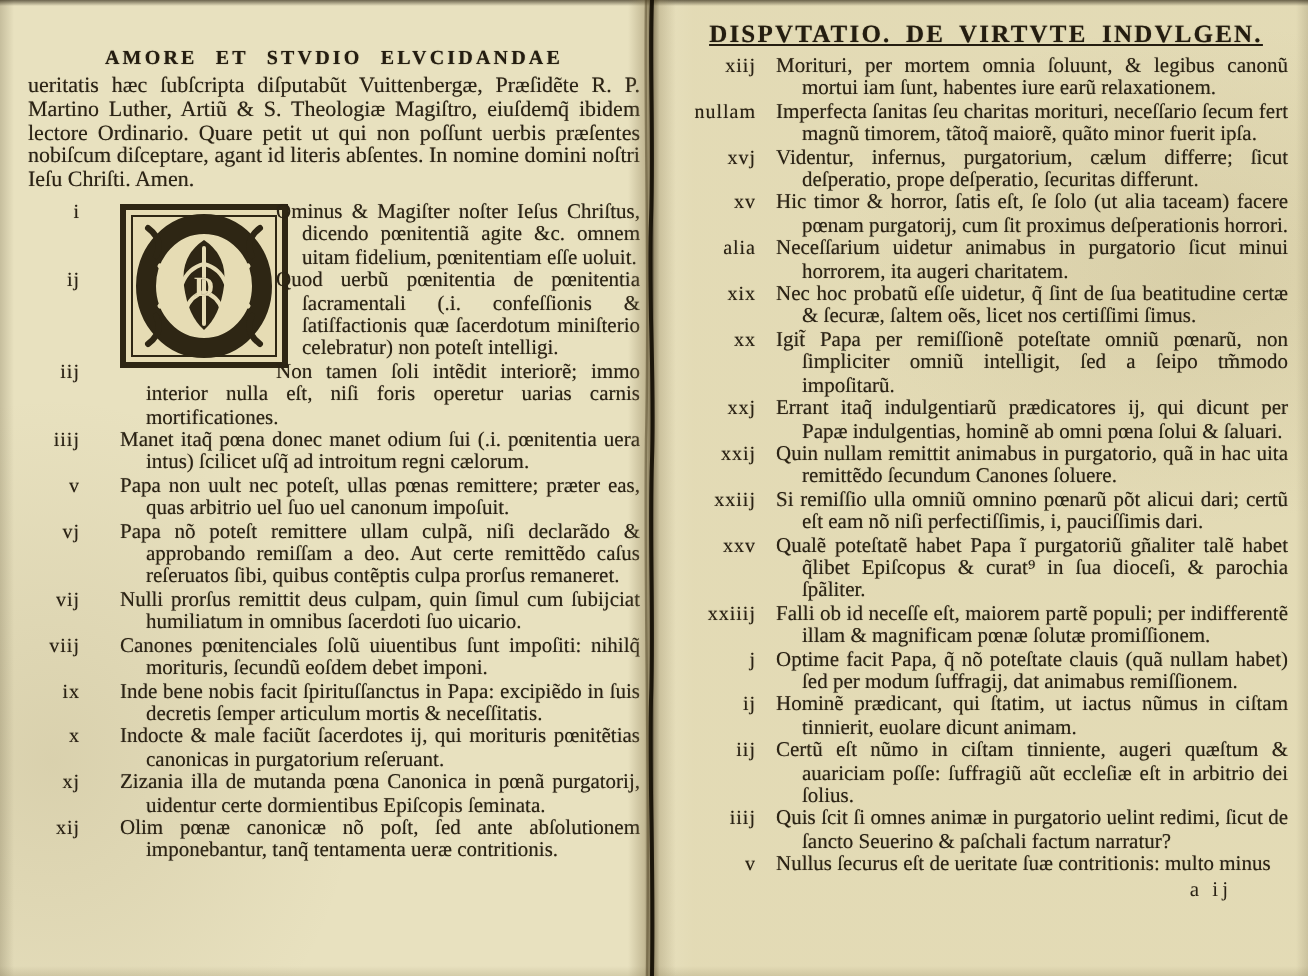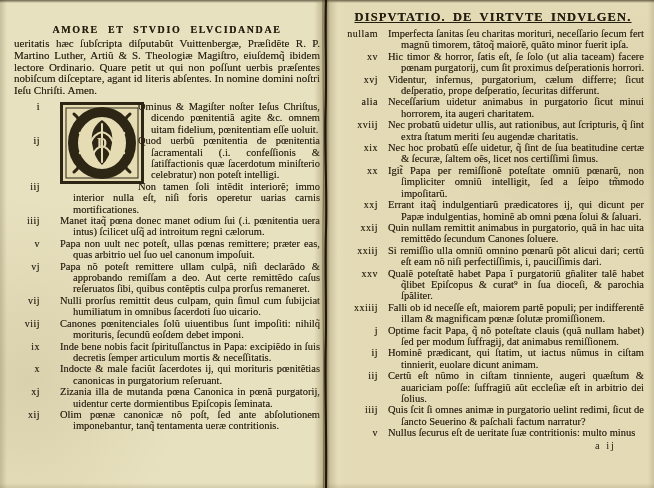--- a/index.html
+++ b/index.html
@@ -119,25 +119,25 @@
     <svg width="24" height="488" viewBox="0 0 24 488" xmlns="http://www.w3.org/2000/svg">
       <path d="M12 0 C10.5 30 13 70 11.5 110 C10 150 13.5 190 12 230 C10.5 270 13 310 11.5 350 C10.5 390 13 430 12 488" fill="none" stroke="#150f06" stroke-width="2" opacity=".9"></path>
       <path d="M9 0 C8 60 11 140 9 220 C8 300 11 380 9.5 488" fill="none" stroke="#4a3c20" stroke-width="1.2" opacity=".45"></path>
     </svg>
   </div>
 
   <div class="page page-right">
     <h1 class="head">DISPVTATIO. DE VIRTVTE INDVLGEN.</h1>
 
     <div class="theses">
+      <p class="thesis"><span class="num">xiij</span><span>Morituri, per mortem omnia ſoluunt, &amp; legibus canonũ mortui iam ſunt, habentes iure earũ relaxationem.</span></p>
       <p class="thesis"><span class="num">nullam</span><span>Imperfecta ſanitas ſeu charitas morituri, neceſſario ſecum fert magnũ timorem, tãtoq̃ maiorẽ, quãto minor fuerit ipſa.</span></p>
+      <p class="thesis"><span class="num">xvj</span><span>Videntur, infernus, purgatorium, cælum differre; ſicut deſperatio, prope deſperatio, ſecuritas differunt.</span></p>
       <p class="thesis"><span class="num">xv</span><span>Hic timor &amp; horror, ſatis eſt, ſe ſolo (ut alia taceam) facere pœnam purgatorij, cum ſit proximus deſperationis horrori.</span></p>
-      <p class="thesis"><span class="num">xvj</span><span>Videntur, infernus, purgatorium, cælum differre; ſicut deſperatio, prope deſperatio, ſecuritas differunt.</span></p>
       <p class="thesis"><span class="num">alia</span><span>Neceſſarium uidetur animabus in purgatorio ſicut minui horrorem, ita augeri charitatem.</span></p>
-      <p class="thesis"><span class="num">xviij</span><span>Nec probatũ uidetur ullis, aut rationibus, aut ſcripturis, q̃ ſint extra ſtatum meriti ſeu augendæ charitatis.</span></p>
       <p class="thesis"><span class="num">xix</span><span>Nec hoc probatũ eſſe uidetur, q̃ ſint de ſua beatitudine certæ &amp; ſecuræ, ſaltem oẽs, licet nos certiſſimi ſimus.</span></p>
       <p class="thesis"><span class="num">xx</span><span>Igit̃ Papa per remiſſionẽ poteſtate omniũ pœnarũ, non ſimpliciter omniũ intelligit, ſed a ſeipo tm̃modo impoſitarũ.</span></p>
       <p class="thesis"><span class="num">xxj</span><span>Errant itaq̃ indulgentiarũ prædicatores ij, qui dicunt per Papæ indulgentias, hominẽ ab omni pœna ſolui &amp; ſaluari.</span></p>
       <p class="thesis"><span class="num">xxij</span><span>Quin nullam remittit animabus in purgatorio, quã in hac uita remittẽdo ſecundum Canones ſoluere.</span></p>
       <p class="thesis"><span class="num">xxiij</span><span>Si remiſſio ulla omniũ omnino pœnarũ põt alicui dari; certũ eſt eam nõ niſi perfectiſſimis, i, pauciſſimis dari.</span></p>
       <p class="thesis"><span class="num">xxv</span><span>Qualẽ poteſtatẽ habet Papa ĩ purgatoriũ gñaliter talẽ habet q̃libet Epiſcopus &amp; curat⁹ in ſua dioceſi, &amp; parochia ſpãliter.</span></p>
       <p class="thesis"><span class="num">xxiiij</span><span>Falli ob id neceſſe eſt, maiorem partẽ populi; per indifferentẽ illam &amp; magnificam pœnæ ſolutæ promiſſionem.</span></p>
       <p class="thesis"><span class="num">j</span><span>Optime facit Papa, q̃ nõ poteſtate clauis (quã nullam habet) ſed per modum ſuffragij, dat animabus remiſſionem.</span></p>
       <p class="thesis"><span class="num">ij</span><span>Hominẽ prædicant, qui ſtatim, ut iactus nũmus in ciſtam tinnierit, euolare dicunt animam.</span></p>
       <p class="thesis"><span class="num">iij</span><span>Certũ eſt nũmo in ciſtam tinniente, augeri quæſtum &amp; auariciam poſſe: ſuffragiũ aũt eccleſiæ eſt in arbitrio dei ſolius.</span></p>

